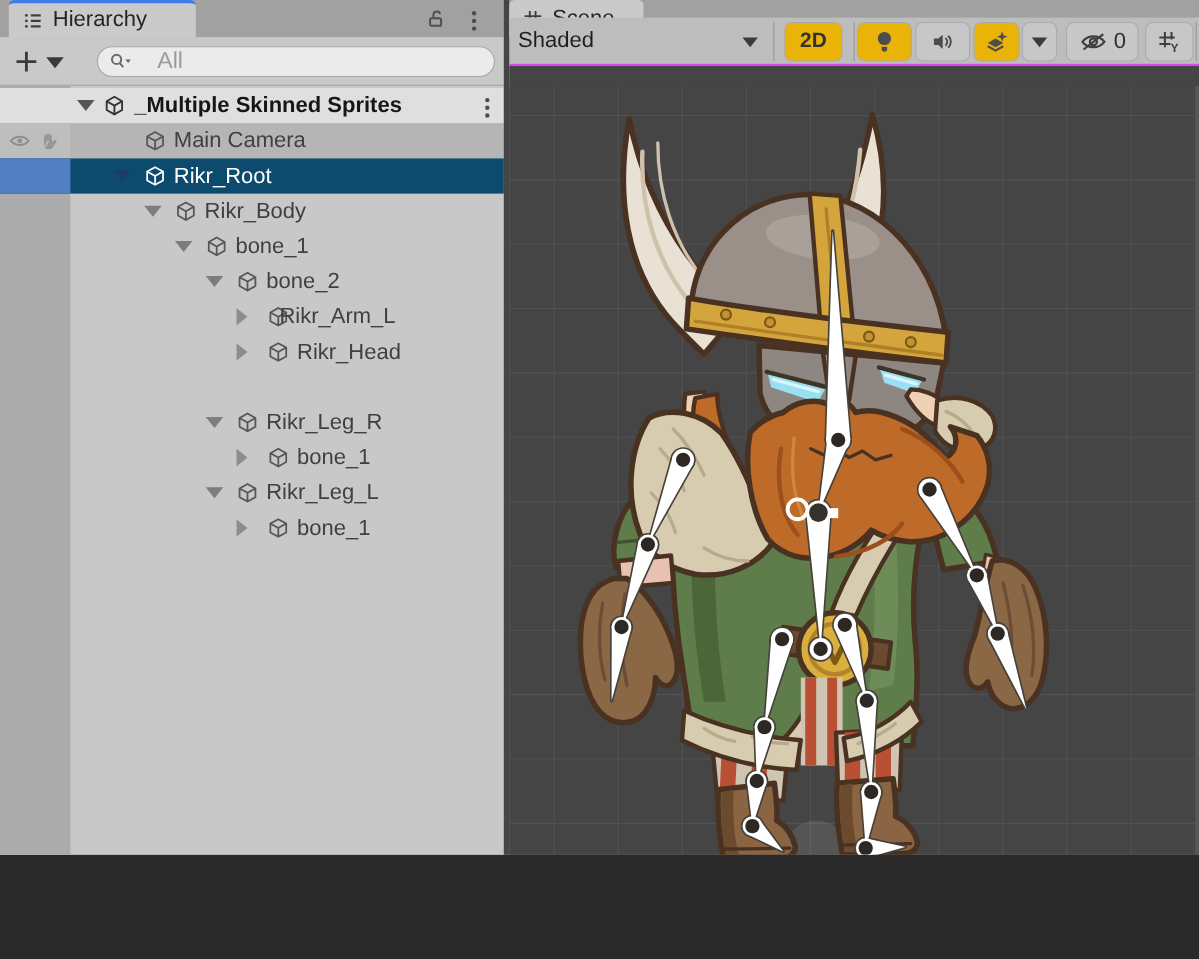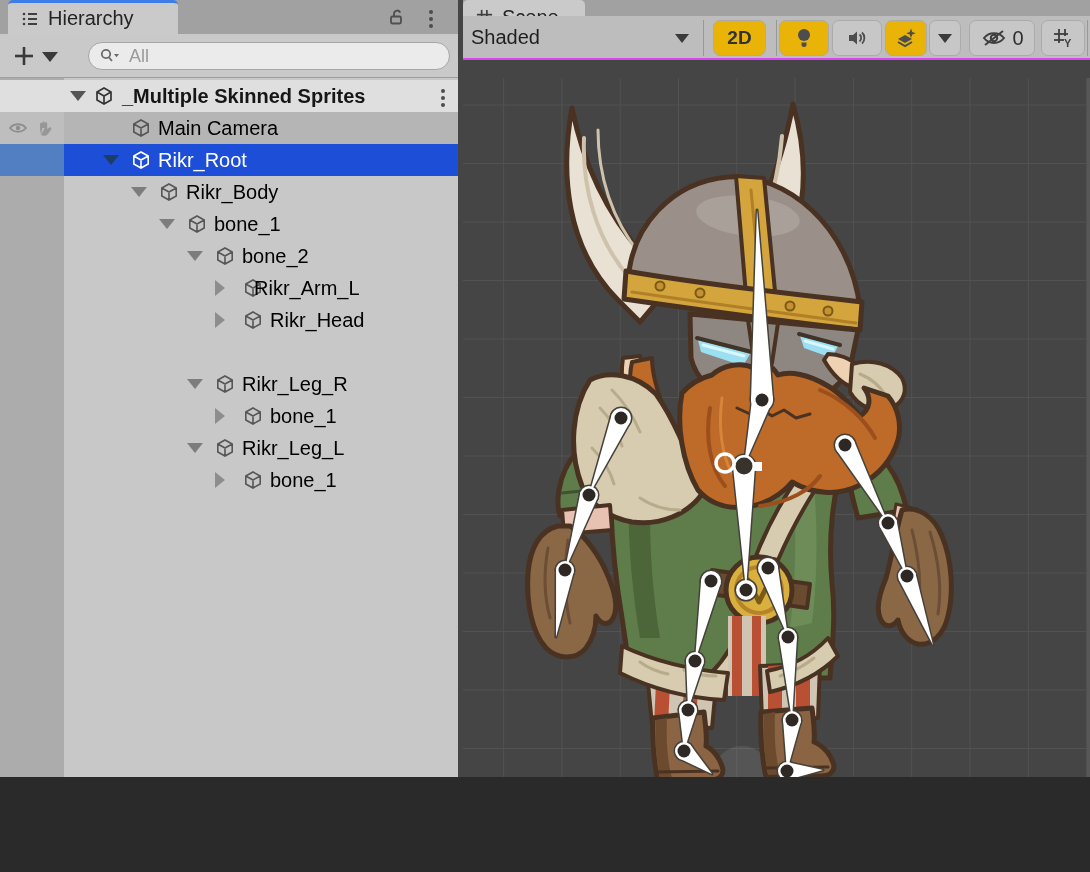--- a/index.html
+++ b/index.html
@@ -16,34 +16,34 @@
   
   .tabbar{position:absolute;top:0;height:34px;background:#A1A1A1;width:100%;}
   .tab{position:absolute;top:0;height:34px;background:#CACACA;border-radius:5px 5px 0 0;display:flex;align-items:center;padding:0 14px 0 12px;}
   .tab.focused{border-top:3px solid #3E7DE7;}
   .tab-label{font-size:20px;color:#242424;margin-left:8px;white-space:nowrap;}
 
   
   #hierarchy{left:0;top:0;width:458px;height:872px;background:#C8C8C8;}
   #h-toolbar{left:0;top:34px;width:458px;height:44px;background:#C9C9C9;border-bottom:1px solid #9E9E9E;}
   #h-search{position:absolute;left:88px;top:8px;width:362px;height:28px;background:#EBEBEB;border:1px solid #A6A6A6;border-radius:14px;display:flex;align-items:center;padding:0 10px;}
-  #h-search input{border:none;background:transparent;outline:none;font-size:18px;color:#444;width:280px;margin-left:6px;}
+  #h-search input{border:none;background:transparent;outline:none;font-size:21px;color:#444;width:280px;margin-left:20px;}
   #h-search input::placeholder{color:#9A9A9A;}
   #tree{left:0;top:78px;width:458px;height:794px;background:#C8C8C8;}
   #gutter{left:0;top:0;width:64px;height:794px;background:#ACACAC;}
   .row{position:absolute;left:0;width:458px;height:32px;}
   .row .r-caret{position:absolute;top:11px;}
   .row .r-caret.right{top:8px;}
   .row .r-icon{position:absolute;top:6px;width:20px;height:20px;}
-  .row .r-label{position:absolute;top:0;line-height:32px;font-size:20px;color:#000000;white-space:nowrap;}
+  .row .r-label{position:absolute;top:0;line-height:32px;font-size:20px;color:#404040;white-space:nowrap;}
   .row.header{background:#DFDFDF;padding-left:39px;}
   .row.header .r-label{font-weight:bold;color:#161616;}
   .row.hovered{background:#B5B5B5;}
   .row.hovered .h-gutter{position:absolute;left:0;top:0;width:64px;height:32px;background:#BEBEBE;}
-  .row.selected{background:#1d4ed8;}
+  .row.selected{background:#0c4a6e;}
   .row.selected .h-gutter{position:absolute;left:0;top:0;width:64px;height:32px;background:#527EC2;}
   .row.selected .r-label{color:#FFFFFF;}
   .row.selected .tri-down{border-top-color:#1C3D66;}
 
   
   #divider{left:458px;top:0;width:5px;height:872px;background:#454545;}
 
   
   #scene{left:463px;top:0;width:627px;height:872px;background:#454545;}
   #s-toolbar{left:0;top:16px;width:627px;height:44px;background:#BDBDBD;border-bottom:2px solid #d946ef;}

